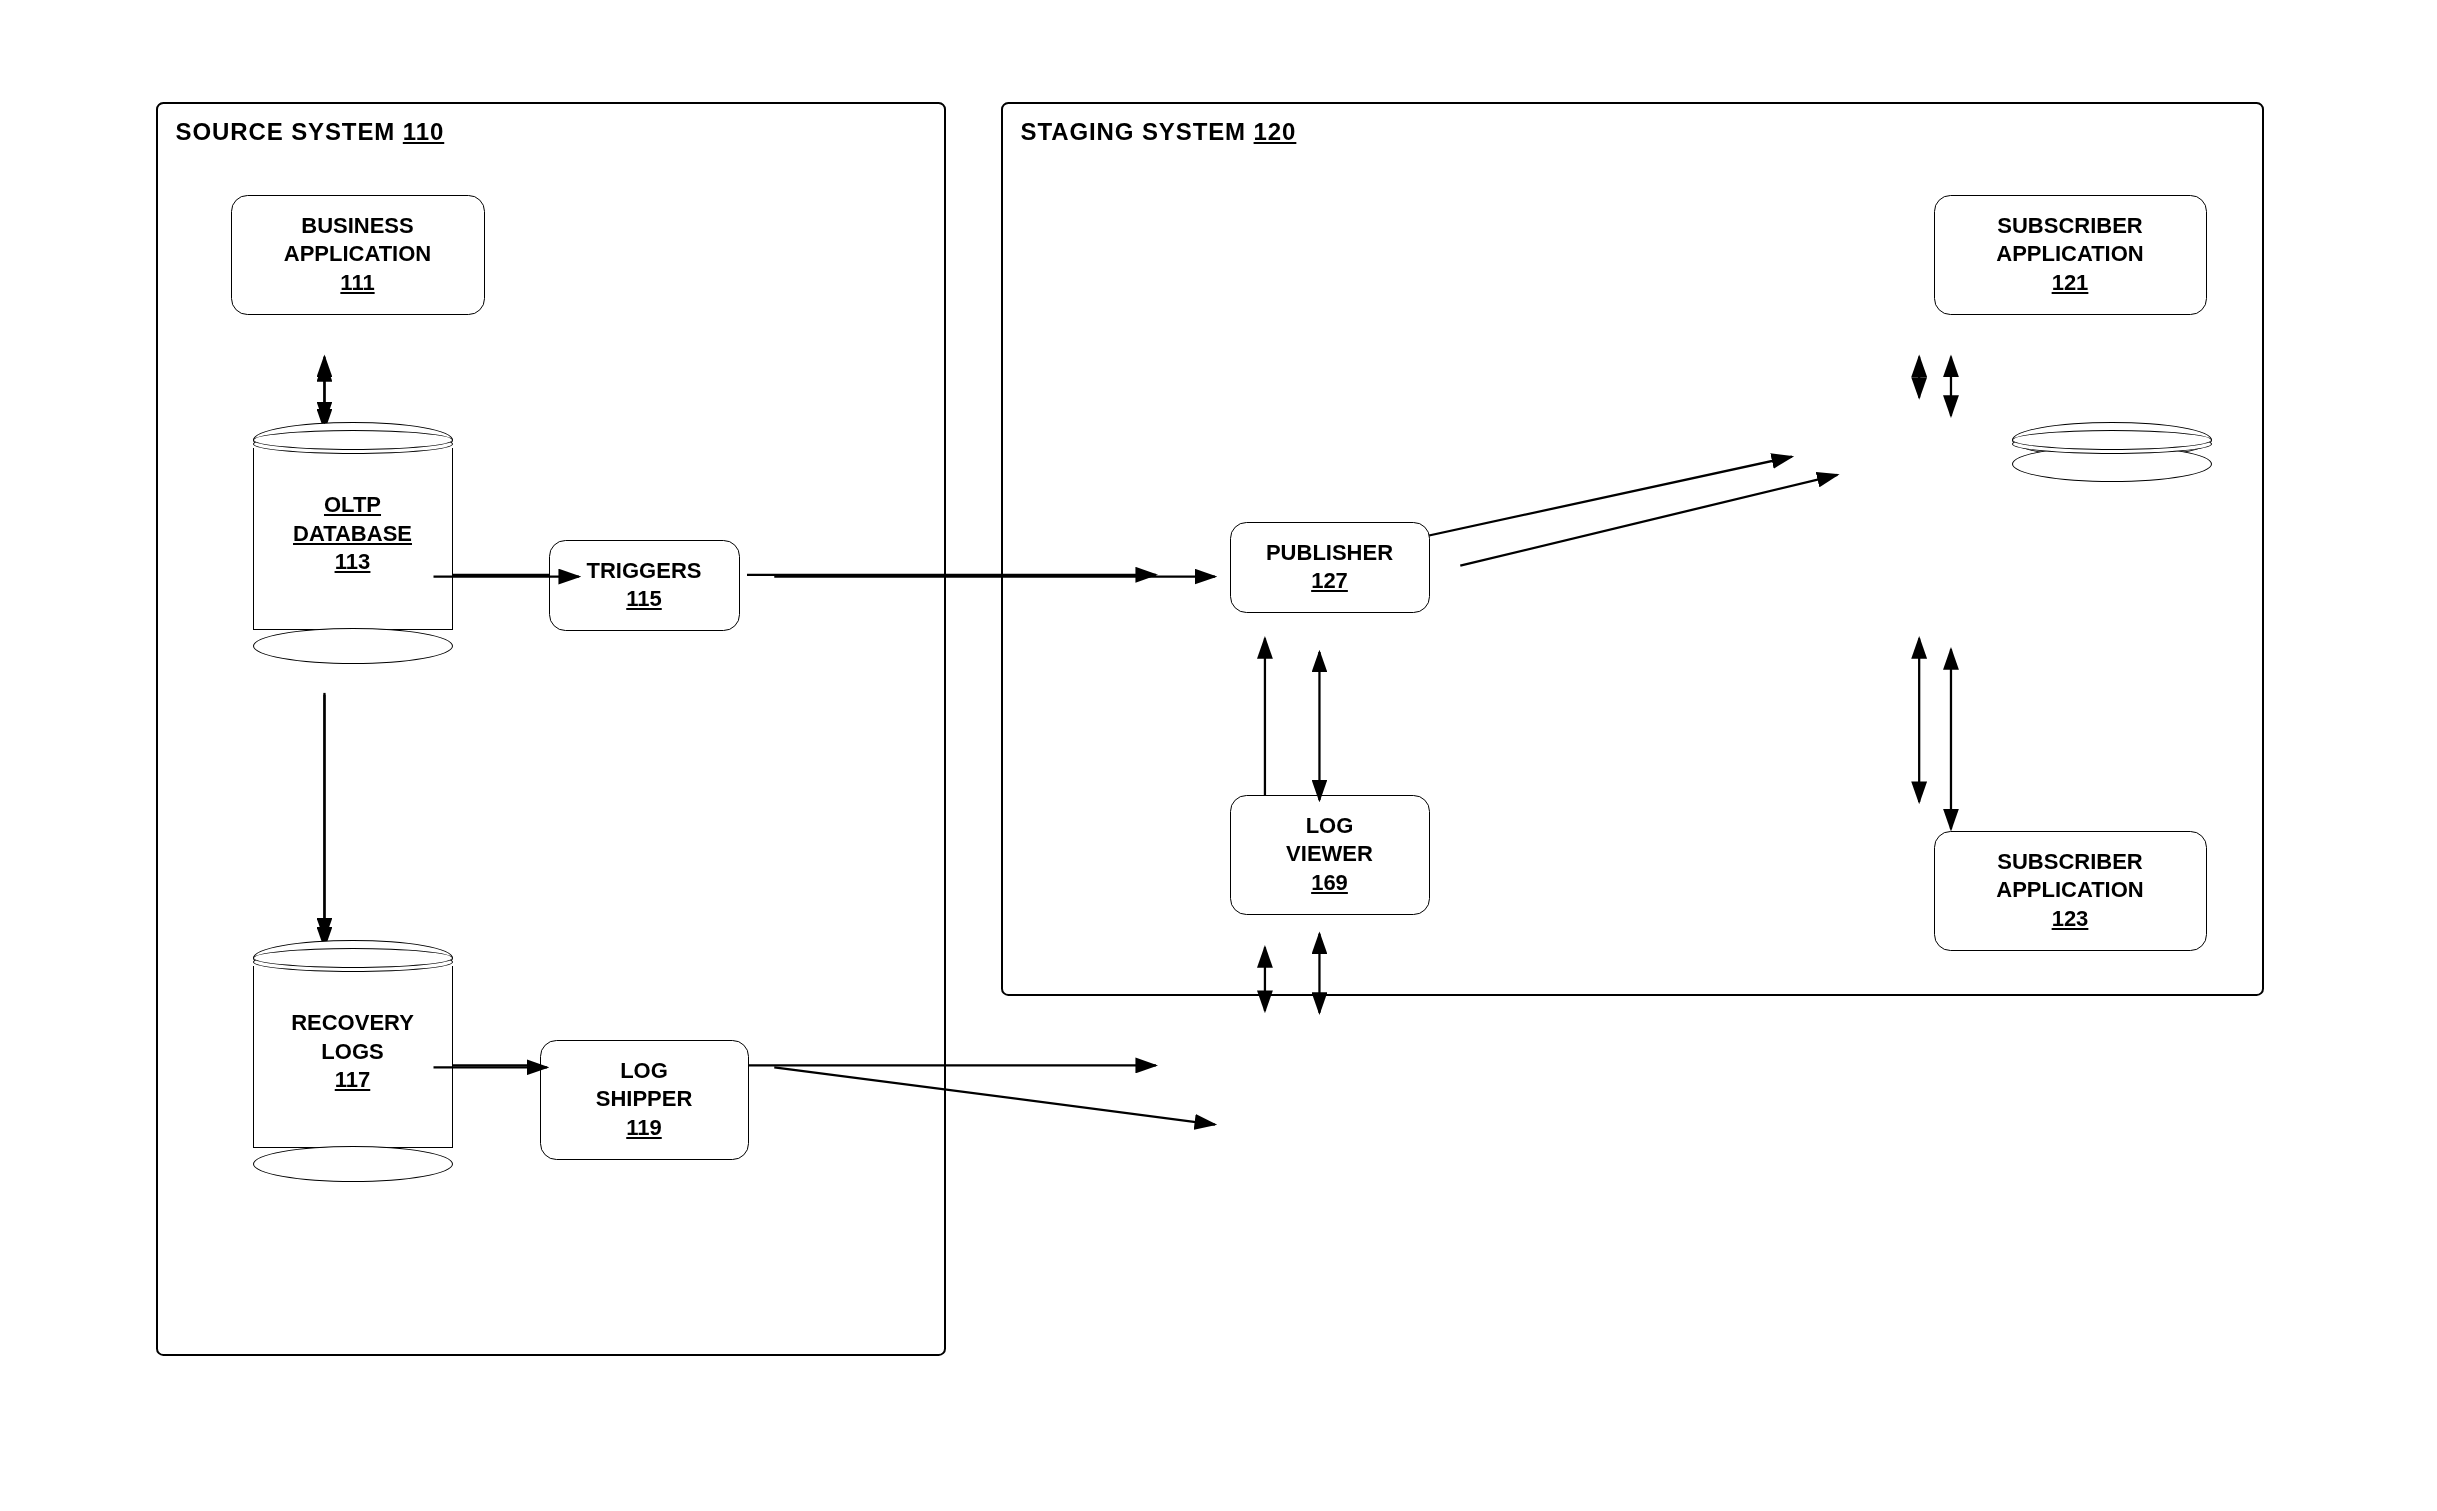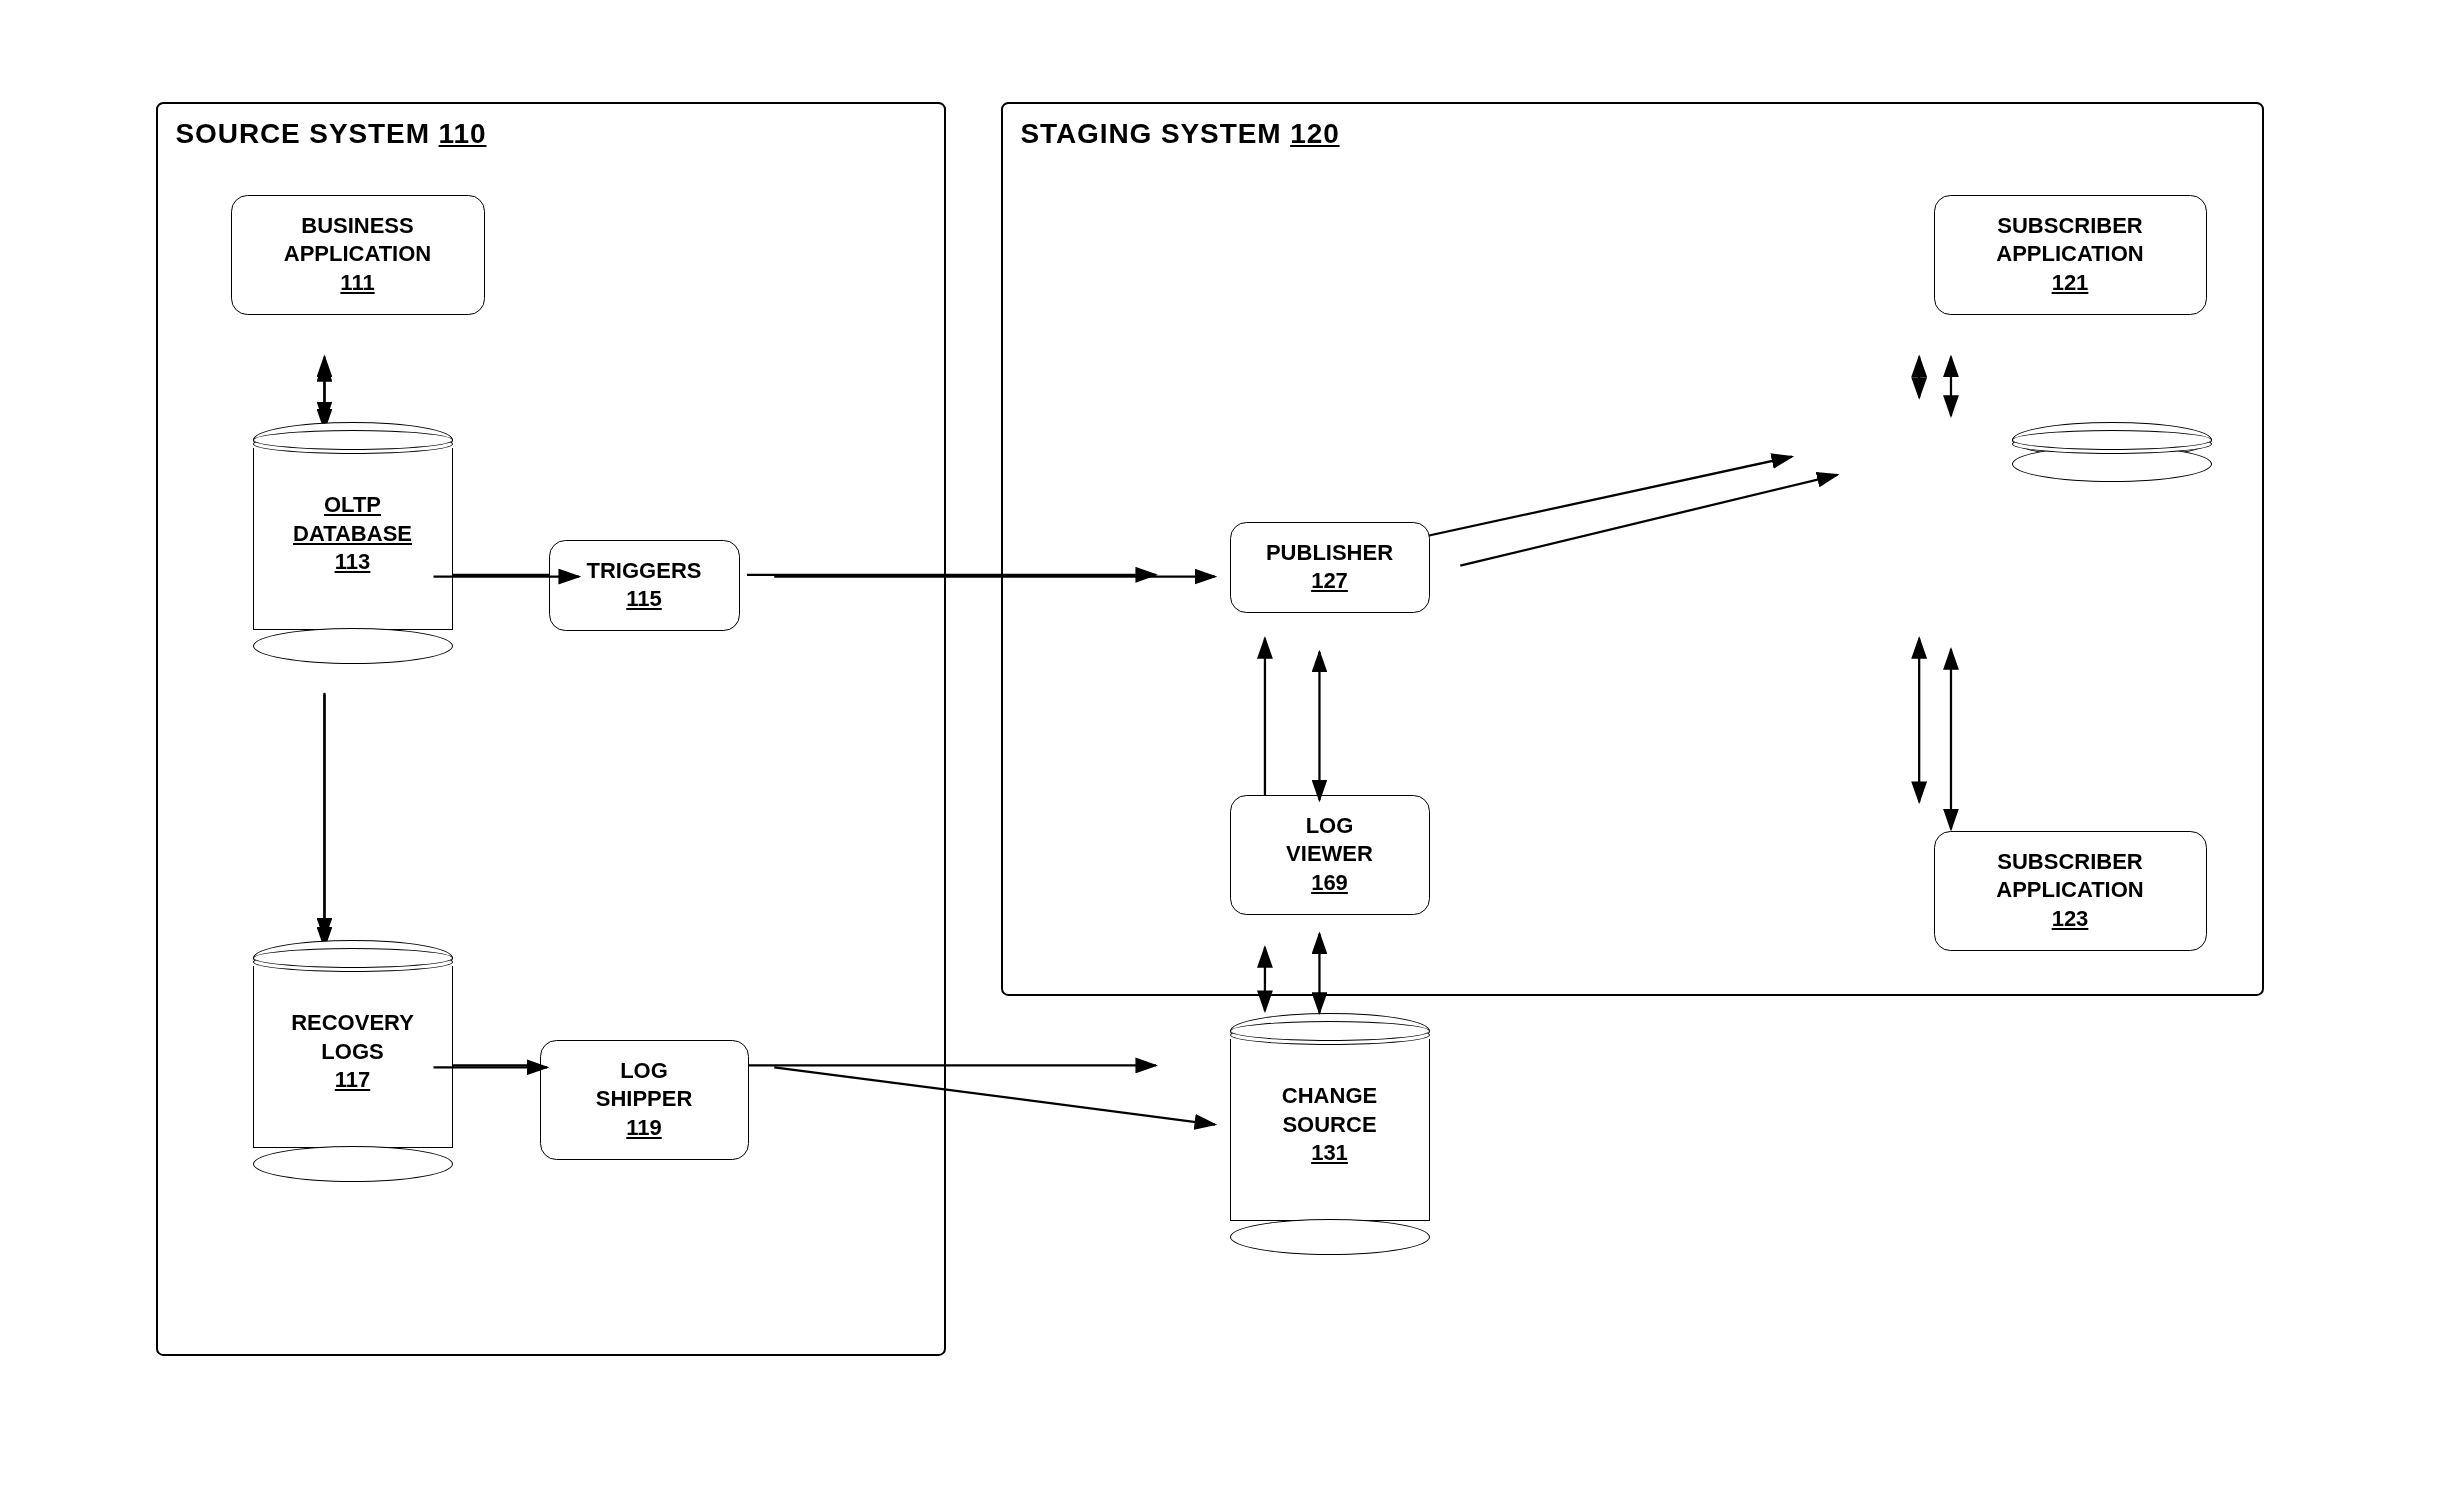--- a/index.html
+++ b/index.html
@@ -15,21 +15,21 @@
     .system-box {
       border: 2.7px solid #000;
       border-radius: 7.3px;
       position: relative;
       padding: 55px 45px 45px 45px;
     }
     .system-label {
       position: absolute;
       top: 14.5px;
       left: 18px;
-      font-size: 28px;
+      font-size: 24px;
       font-weight: bold;
       letter-spacing: 0.9px;
     }
     .source-system {
       width: 818px;
       flex-shrink: 0;
     }
     .staging-system {
       flex: 1;
     }
@@ -234,32 +234,20 @@
     <div class="component-box" style="left:227px; top:691px; width:200px;">
       <div class="component-label">LOG<br>VIEWER</div>
       <div class="component-num">169</div>
     </div>
 
     <div class="component-box" style="right:55px; top:727px; width:273px;">
       <div class="component-label">SUBSCRIBER<br>APPLICATION</div>
       <div class="component-num">123</div>
     </div>
 
-    <div class="cylinder" style="position:absolute; left:227px; top:909px;">
-      <div class="cylinder-top"></div>
-      <div class="cylinder-stripe"></div>
-      <div class="cylinder-stripe2"></div>
-      <div class="cylinder-body" style="height:182px;">
-        <div>
-          <div>CHANGE<br>SOURCE</div>
-          <div class="component-num">131</div>
-        </div>
-      </div>
-      <div class="cylinder-bottom"></div>
-    </div>
   </div>
 
   <svg style="position:absolute;top:0;left:0;pointer-events:none;" width="2181" height="1363" xmlns="http://www.w3.org/2000/svg" viewBox="0 0 2400 1500">
     <defs>
       <marker id="ah" markerWidth="10" markerHeight="7" refX="9" refY="3.5" orient="auto">
         <polygon points="0 0, 10 3.5, 0 7" fill="#000"></polygon>
       </marker>
       <marker id="ah-r" markerWidth="10" markerHeight="7" refX="1" refY="3.5" orient="auto">
         <polygon points="10 0, 0 3.5, 10 7" fill="#000"></polygon>
       </marker>

